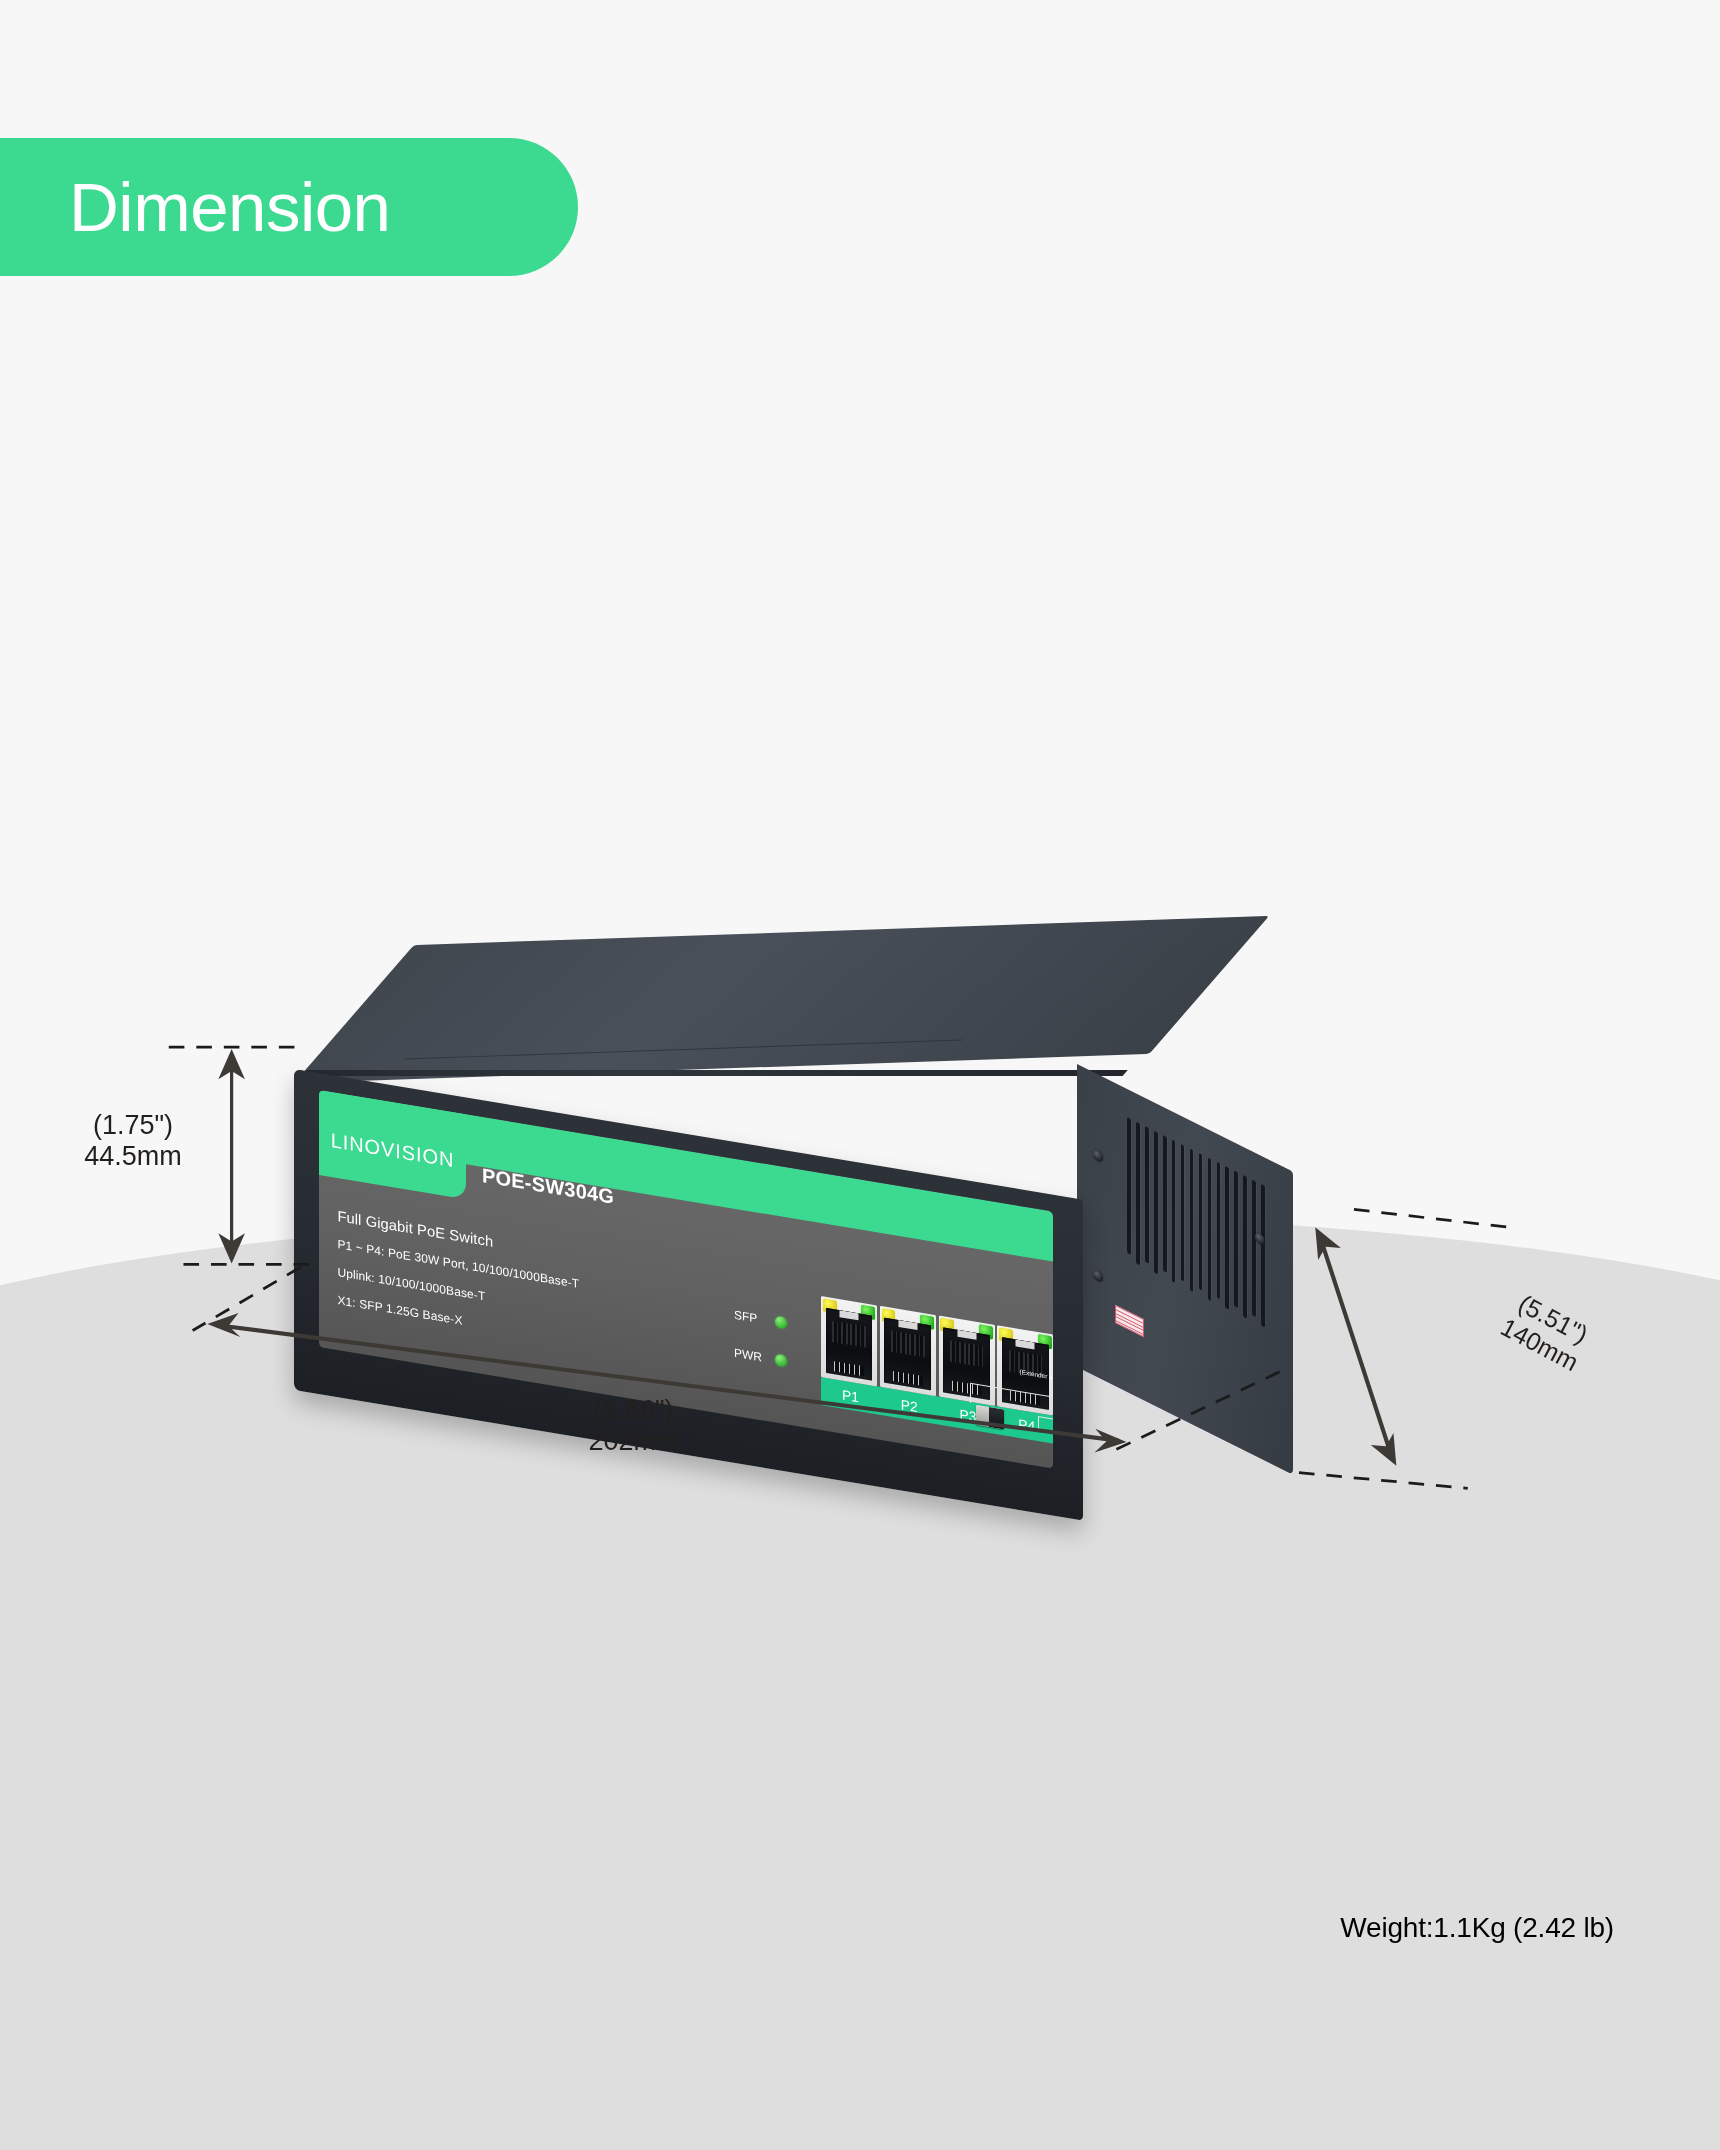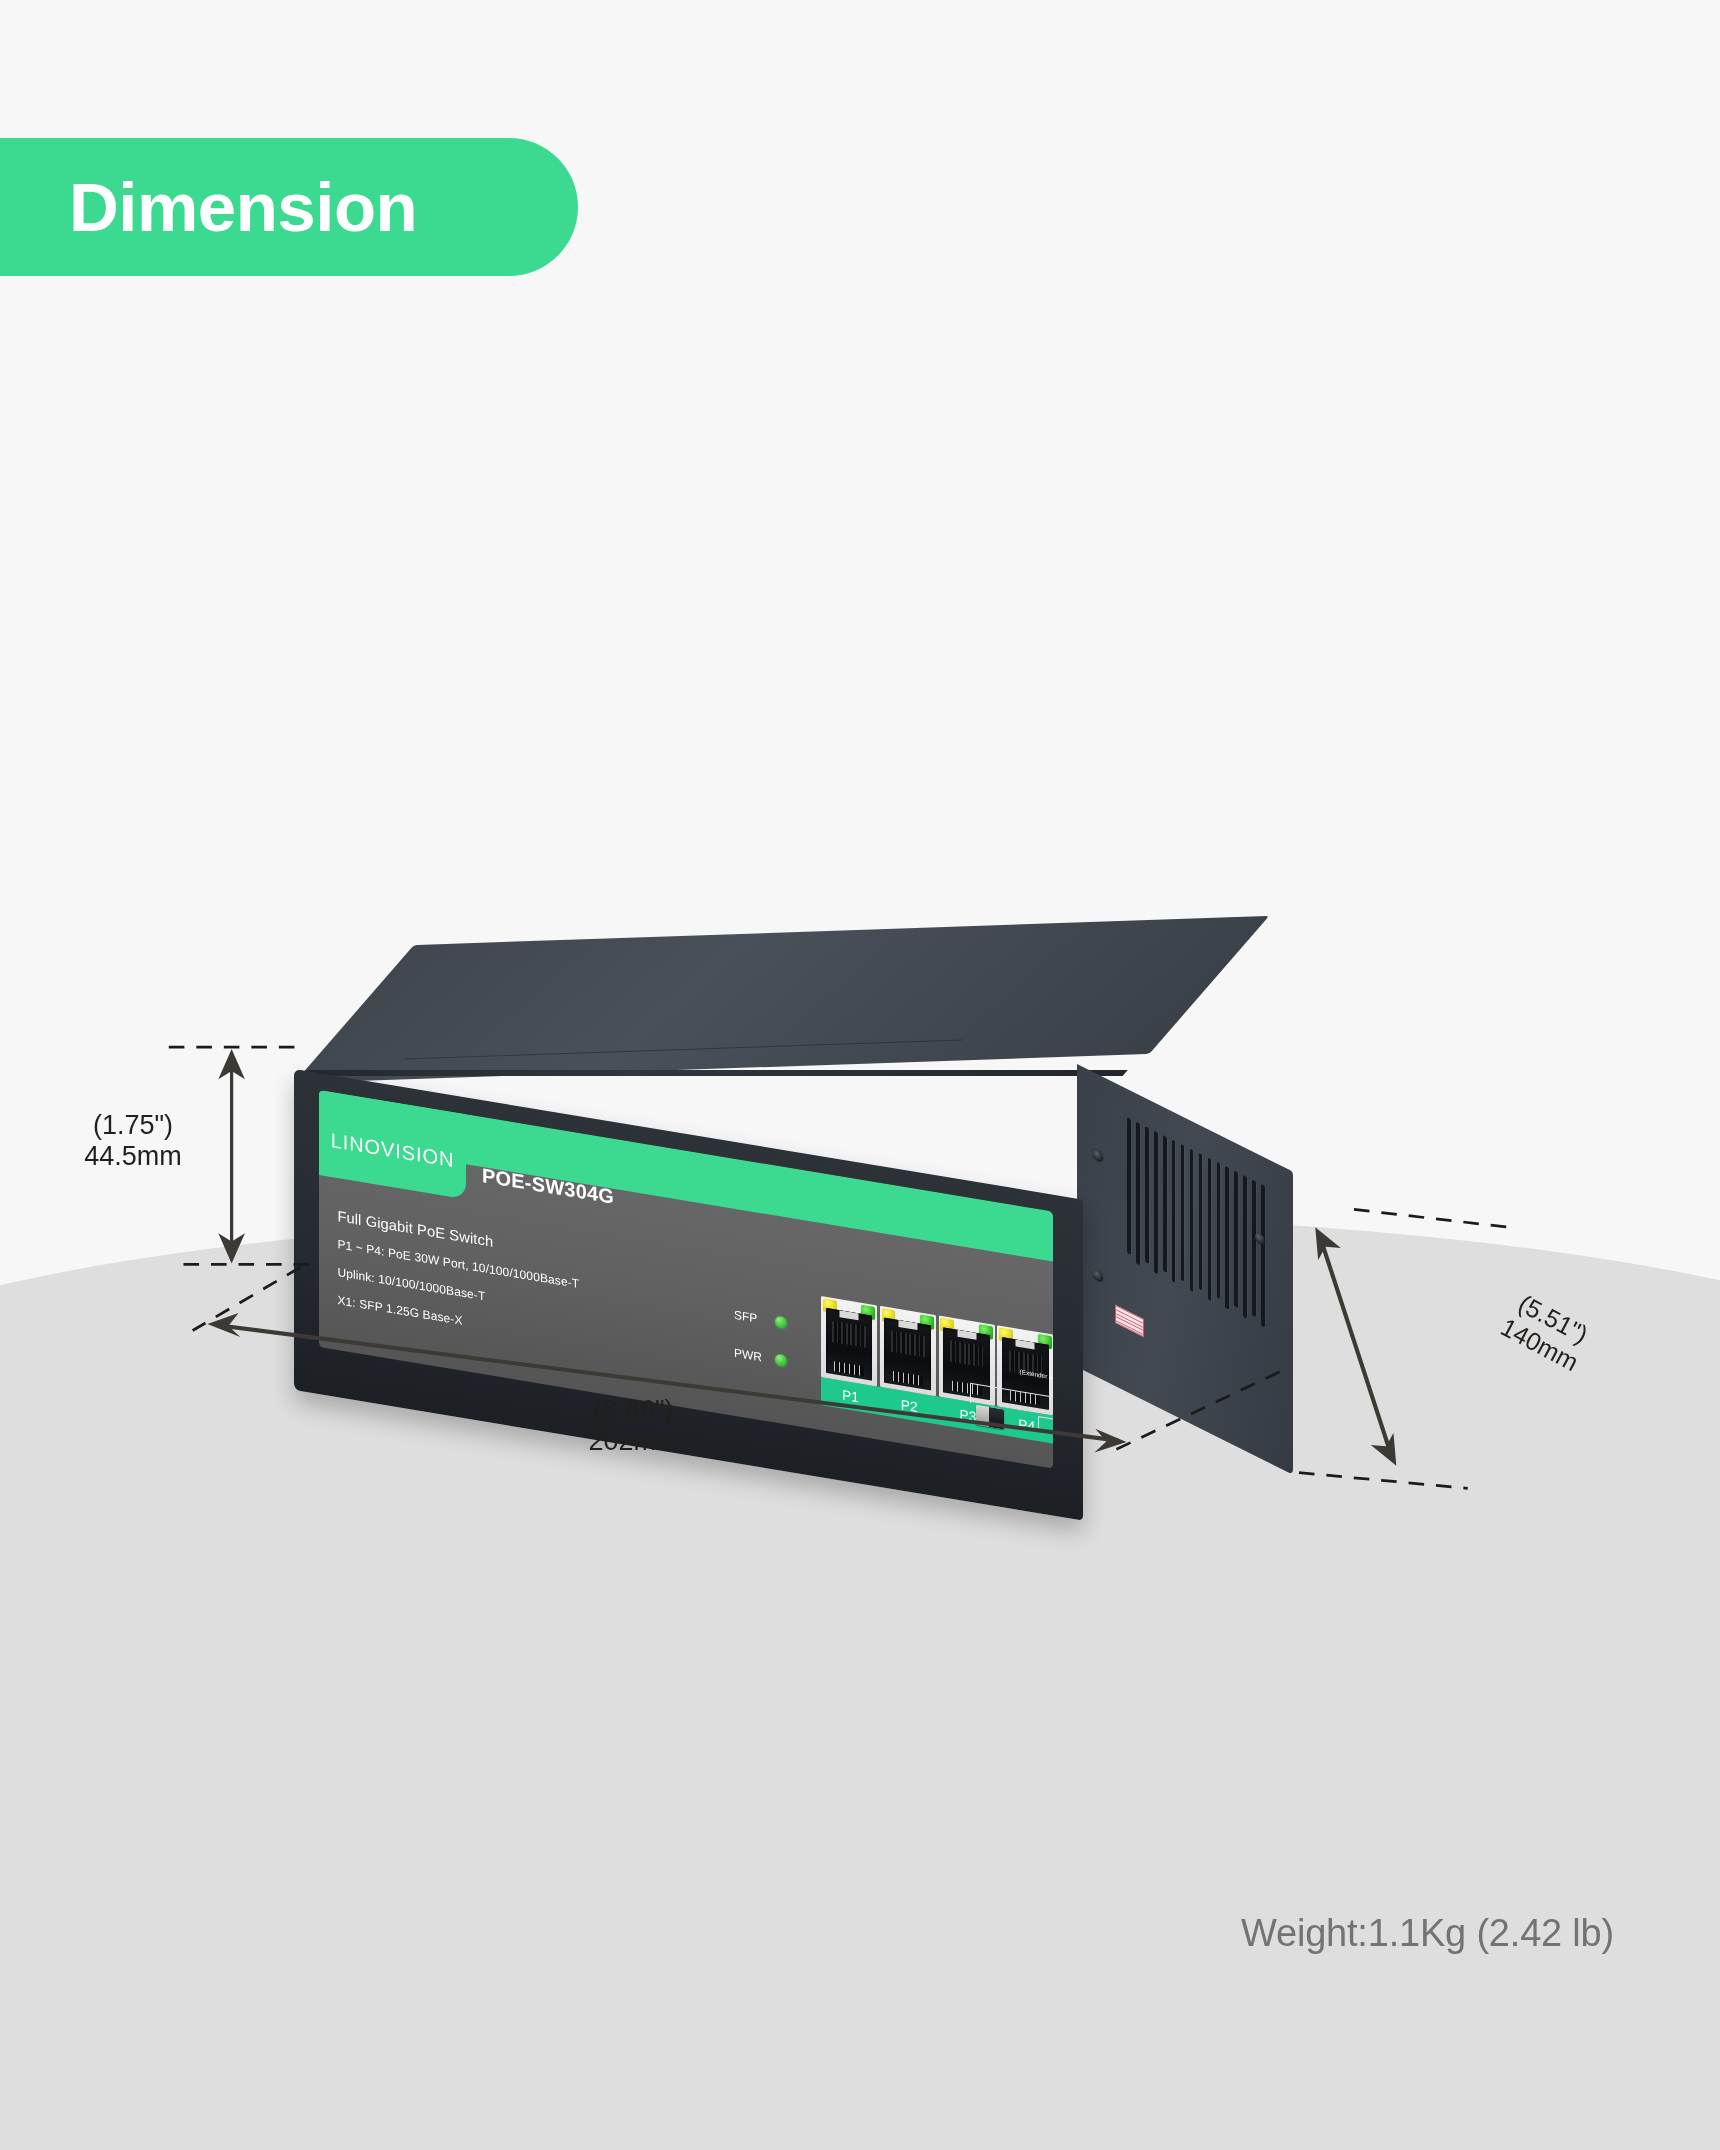--- a/index.html
+++ b/index.html
@@ -29,21 +29,21 @@
     width:633px; height:138px;
     background:#3cd990;
     border-radius:0 69px 69px 0;
     display:flex;align-items:center;
     box-sizing:border-box;
     padding-left:124px;
   }
   .badge-text{
     color:#ffffff;
     font-size:69px;
-    font-weight:bold;
+    font-weight:normal;
     letter-spacing:-0.5px;
     line-height:1;
   }
 
   
   .device{
     position:absolute;
     left:294px; top:954px;
     width:1009px; height:459px;
   }
@@ -237,21 +237,21 @@
   .ext-brackets:before{content:"";position:absolute;left:0;top:0;width:0.9px;height:19px;background:#e8e8e8;}
   .ext-brackets:after{content:"";position:absolute;left:68px;top:21px;width:0.9px;height:14.7px;background:#e8e8e8;}
   .ext-brackets .d-line{position:absolute;left:68px;top:21px;width:33px;height:0.9px;background:#e8e8e8;}
   .dim-text{
     position:absolute;color:#231f1c;font-size:27px;line-height:1.15;text-align:center;
   }
   .dim-text .l2{display:block;}
 
   .weight-text{
     position:absolute;right:106px;top:1912px;
-    color:#737373;font-size:38px;letter-spacing:-0.2px;
+    color:#000000;font-size:28px;letter-spacing:-0.2px;
   }
 
   svg.overlay{position:absolute;left:0;top:0;width:1720px;height:2151px;pointer-events:none;}
 </style>
 </head>
 <body>
 
 <div class="stage">
 
   <div class="floor"></div>

